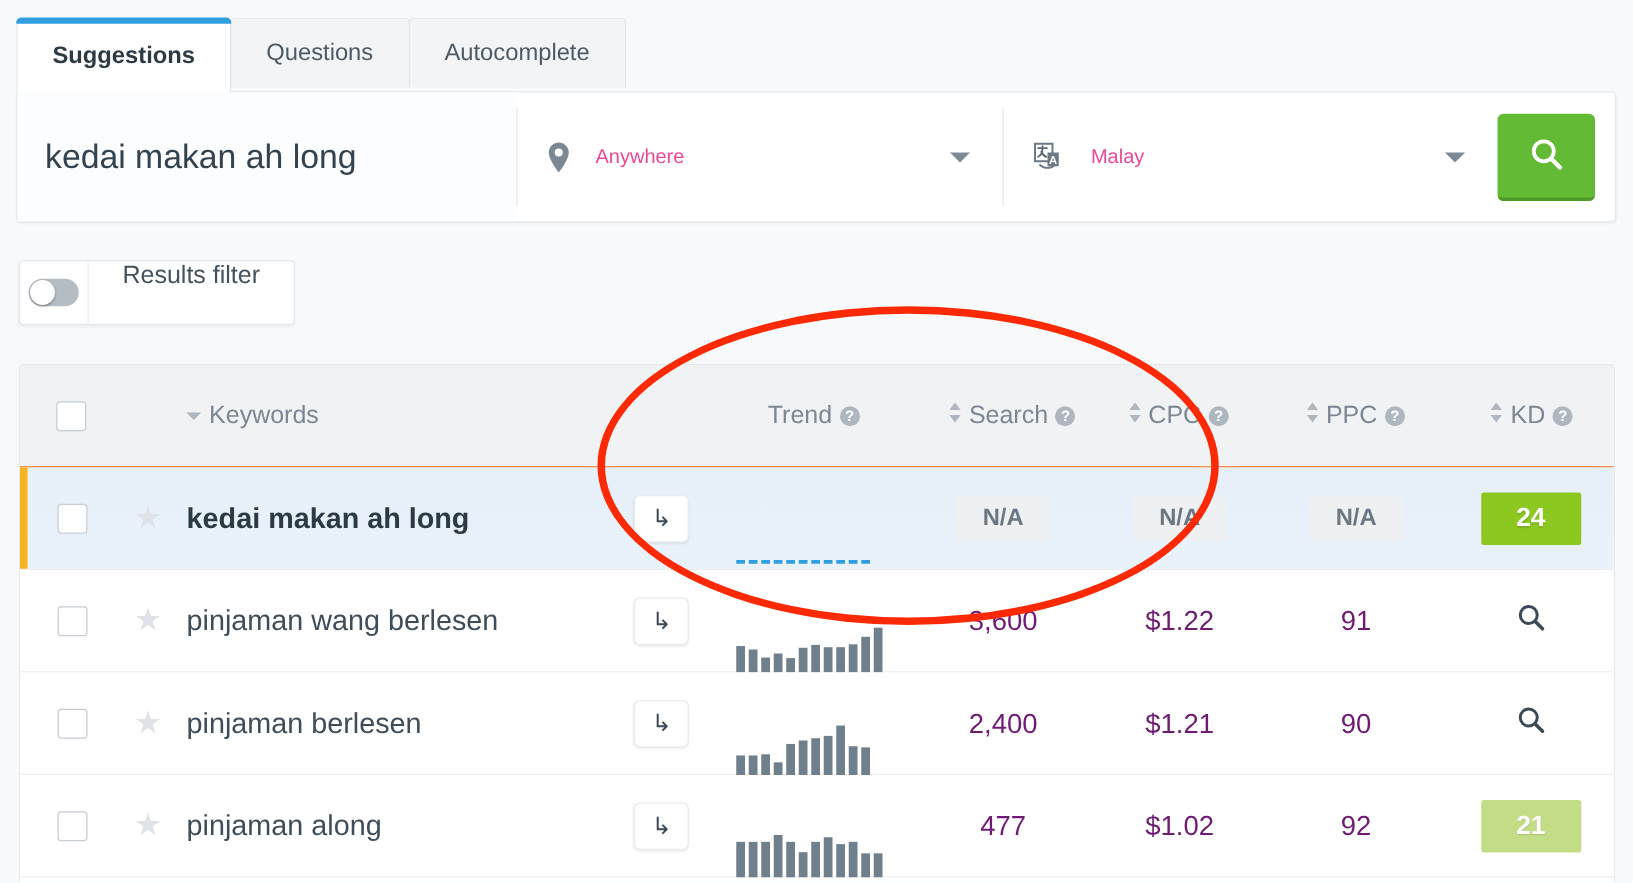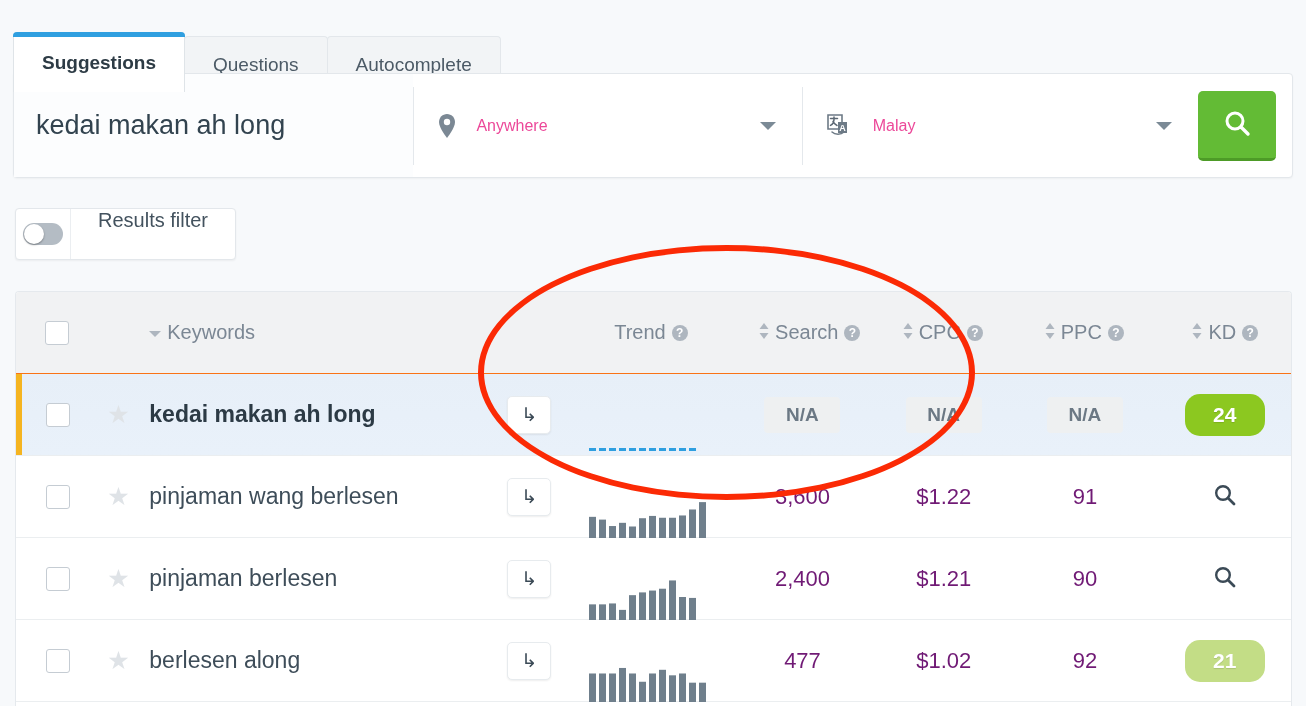--- a/index.html
+++ b/index.html
@@ -6,22 +6,22 @@
   html, body {
     width: 1306px; height: 706px;
     background: #f7f9fb;
     font-family: "Liberation Sans", sans-serif;
     overflow: hidden;
   }
   .page { position: relative; width: 1306px; height: 706px; }
 
   
   .tabbar {
-    position: absolute; left: 13px; top: 32px;
-    display: flex; align-items: flex-end;
+    position: absolute; left: 13px; top: 14px;
+    display: flex; 
     height: 60px;
   }
   .tab {
     position: relative;
     height: 60px;
     display: flex; align-items: center; justify-content: center;
     padding: 0 28px;
     font-size: 19px;
     color: #4c5a66;
     background: #f2f4f6;
@@ -198,21 +198,21 @@
     color: #3b4a56; font-size: 19px;
   }
   .val { font-size: 22px; color: #701a75; }
   .pill-na {
     display: inline-block; min-width: 76px; padding: 7px 0;
     background: #eef0f1; border-radius: 4px;
     font-size: 19px; font-weight: bold; color: #6b7884;
   }
   .pill-kd {
     display: inline-block; width: 80px; padding: 9px 0;
-    border-radius: 15px; color: #ffffff;
+    border-radius: 2px; color: #ffffff;
     font-size: 21px; font-weight: bold;
     text-shadow: 0 1px 1px rgba(0,0,0,.12);
   }
   .spark { position: absolute; left: 0; bottom: 0; width: 160px; height: 50px; }
   .dashline { position: absolute; left: 12px; bottom: 5px; width: 105px; height: 3px; }
   .dashline i {
     position: absolute; top: 0; width: 7px; height: 3px; background: #2f9fe0;
   }
 
   
@@ -457,21 +457,21 @@
                 <path d="M16 16l6 6" stroke="#3b4a56" stroke-width="2.8" stroke-linecap="round"></path>
               </svg></span></div>
         </div>
         <div class="row">
           <div class="c-check">
             <span class="cbox"></span>
           </div>
           <div class="c-star">
             <span class="star">★</span>
           </div>
-          <div class="c-kw"><span class="kw">berlesen along</span></div>
+          <div class="c-kw"><span class="kw">pinjaman along</span></div>
           <div class="c-btn">
             <span class="arrowbtn">↳</span>
           </div>
           <div class="c-trend">
             <svg class="spark" viewBox="0 0 160 50">
               <rect x="12" y="21.48" width="7" height="28.52" fill="#6f7f8c"></rect>
               <rect x="22" y="21.48" width="7" height="28.52" fill="#6f7f8c"></rect>
               <rect x="32" y="21.48" width="7" height="28.52" fill="#6f7f8c"></rect>
               <rect x="42" y="15.96" width="7" height="34.04" fill="#6f7f8c"></rect>
               <rect x="52" y="21.48" width="7" height="28.52" fill="#6f7f8c"></rect>

